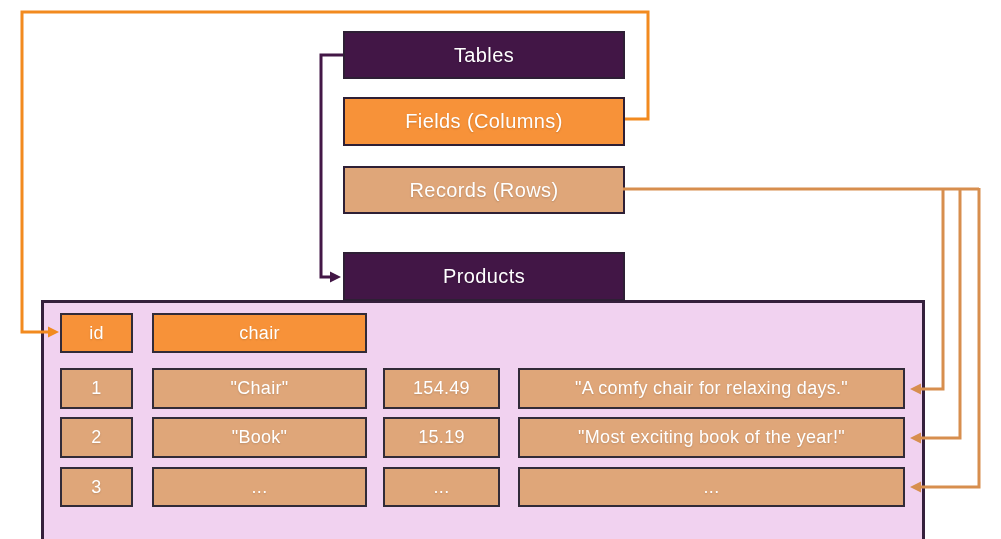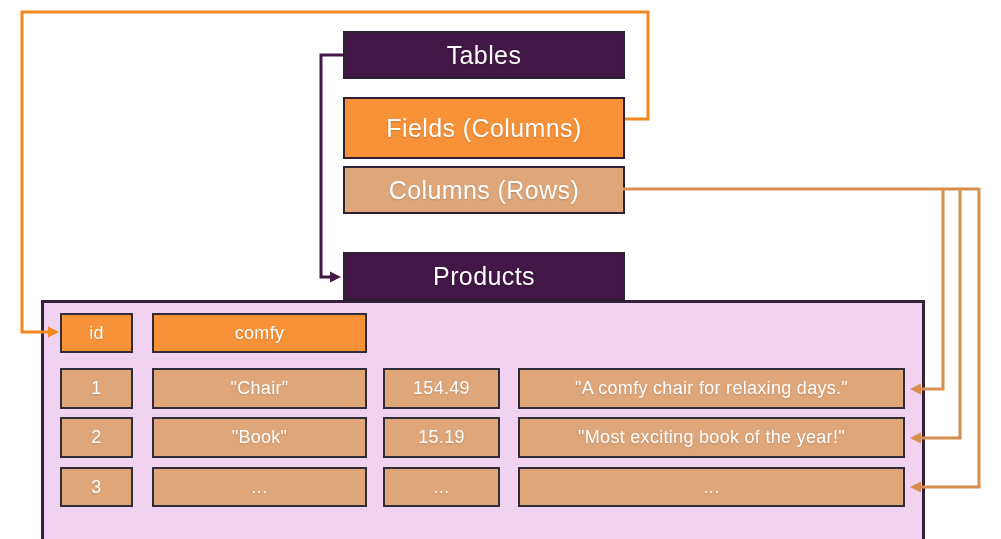--- a/index.html
+++ b/index.html
@@ -24,25 +24,25 @@
     background:#fff;
     overflow:hidden;
   }
   
   .cbox{
     position:absolute;
     left:343px;width:282px;height:48px;
     border:2px solid var(--border-dark);
     display:flex;align-items:center;justify-content:center;
     color:var(--text-light);
-    font-size:25px;letter-spacing:0.4px;
+    font-size:20px;letter-spacing:0.4px;
     text-shadow:0 1px 2px rgba(0,0,0,0.18);
   }
   #tables-box{top:31px;background:var(--purple);}
-  #fields-box{top:97px;height:62px;background:var(--orange);}
+  #fields-box{top:97px;height:49px;background:var(--orange);}
   #records-box{top:166px;background:var(--tan);}
   #products-box{top:252px;height:49px;background:var(--purple);z-index:2;}
   
   .products-table{
     position:absolute;
     left:41px;top:300px;width:884px;height:269px;
     background:var(--pink);
     border:3px solid var(--table-border);
     z-index:1;
   }
@@ -82,29 +82,29 @@
 
 <div class="stage">
 
   <div class="cbox" id="tables-box">
     <span>Tables</span>
   </div>
   <div class="cbox" id="fields-box">
     <span>Fields (Columns)</span>
   </div>
   <div class="cbox" id="records-box">
-    <span>Columns (Rows)</span>
+    <span>Records (Rows)</span>
   </div>
   <div class="cbox" id="products-box">
     <span>Products</span>
   </div>
 
   <div class="products-table">
     <div class="cell head c0 r0">id</div>
-    <div class="cell head c1 r0">comfy</div>
+    <div class="cell head c1 r0">chair</div>
 
     <div class="cell data c0 r1">1</div>
     <div class="cell data c1 r1">"Chair"</div>
     <div class="cell data c2 r1">154.49</div>
     <div class="cell data c3 r1">"A comfy chair for relaxing days."</div>
 
     <div class="cell data c0 r2">2</div>
     <div class="cell data c1 r2">"Book"</div>
     <div class="cell data c2 r2">15.19</div>
     <div class="cell data c3 r2">"Most exciting book of the year!"</div>

